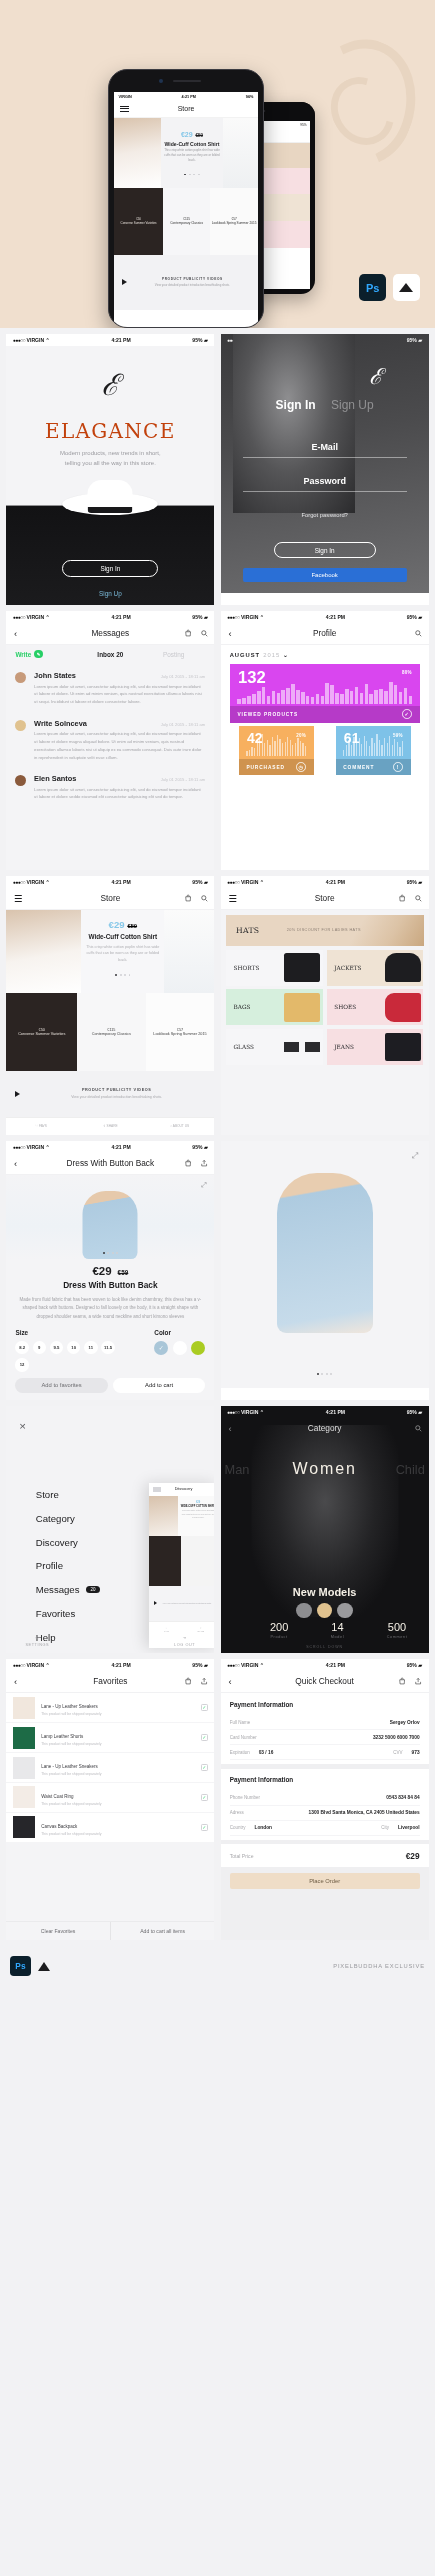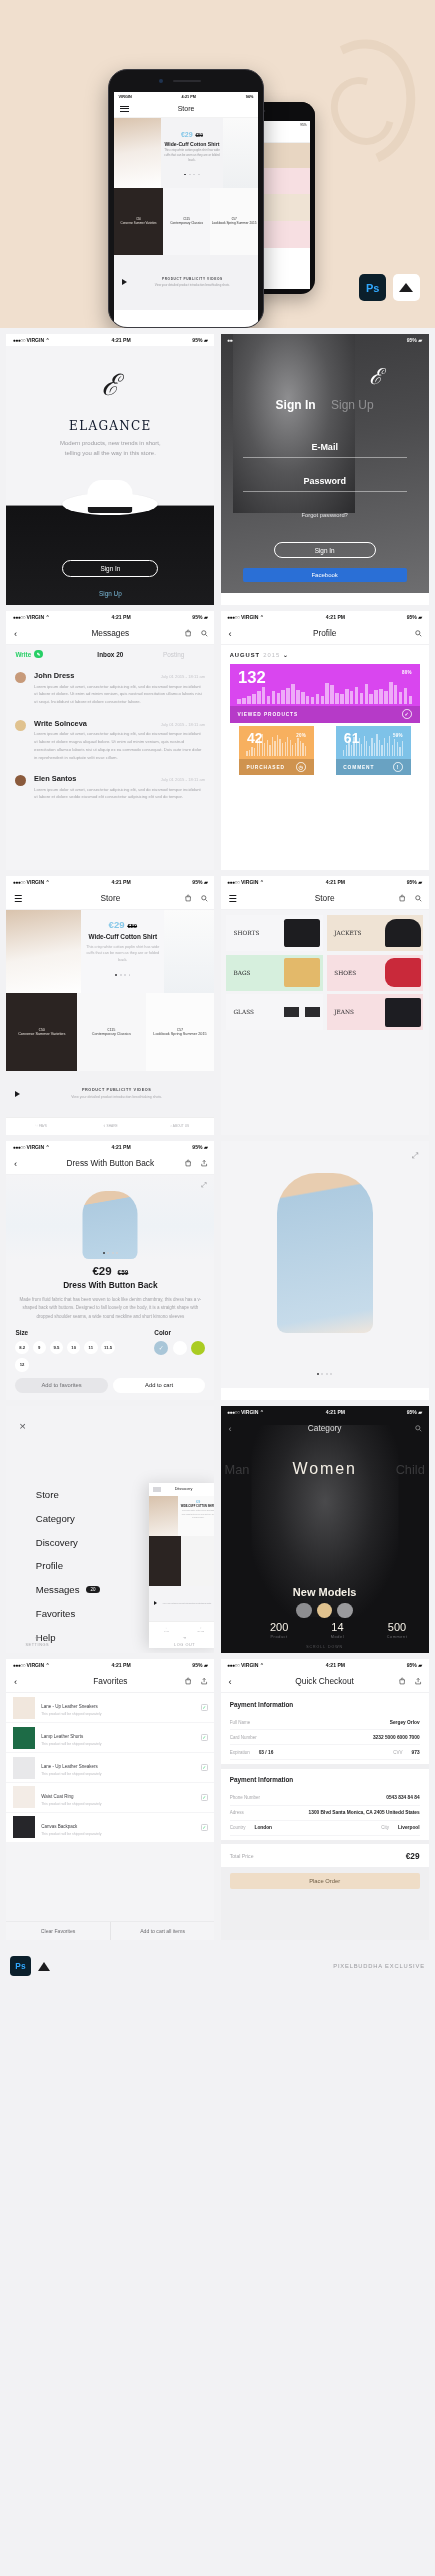--- a/index.html
+++ b/index.html
@@ -81,21 +81,21 @@
   .navbar { height:22px; display:flex; align-items:center; justify-content:center; position:relative; font-size:8.3px; color:#1c1c1e; background:#fff; border-bottom:0.6px solid #f1f1f3; }
   .navbar.dark { background:transparent; color:#ddd; border-bottom:none; }
   .navbar .back { position:absolute; left:7.7px; font-size:9.6px; color:#1c1c1e; }
   .navbar .right-icons { position:absolute; right:6.4px; display:flex; gap:7.7px; align-items:center; }
   .ic { width:8.3px; height:8.3px; display:inline-block; }
   .ic svg { width:100%; height:100%; display:block; }
 
   
   .splash { height:259px; background:#f4f4f6; display:flex; flex-direction:column; align-items:center; position:relative; }
   .logo-e { font-family:"DejaVu Serif", serif; font-style:italic; font-size:29.4px; color:#1c1c1e; margin-top:25.6px; line-height:1; }
-  .brand { font-family:"DejaVu Serif", serif; font-size:12px; letter-spacing:1.3px; color:#0f172a; margin-top:18px; }
+  .brand { font-family:"DejaVu Serif", serif; font-size:20px; letter-spacing:1.3px; color:#c2410c; margin-top:18px; }
   .tagline { font-size:6px; color:#9b9ba0; text-align:center; line-height:1.7; margin-top:5.1px; }
   .hatfig { position:absolute; bottom:0; left:0; right:0; height:122px;
      background:linear-gradient(180deg,#f4f4f6 0%,#f4f4f6 18%,#121214 19%,#1b1b1d 100%); }
   .hatfig:before{content:"";position:absolute;left:50%;top:10.2px;transform:translateX(-50%);width:96px;height:22px;background:#fff;border-radius:50%;box-shadow:0 0.6px 1.3px rgba(0,0,0,.2);}
   .hatfig:after{content:"";position:absolute;left:50%;top:-2.6px;transform:translateX(-50%);width:45px;height:27px;background:#fff;border-radius:14px 14px 3.8px 3.8px;border-bottom:6.4px solid #18181a;}
   .btn-out { position:absolute; bottom:28px; left:50%; transform:translateX(-50%); width:96px; height:16.6px; border:0.6px solid #fff; border-radius:9px; color:#fff; font-size:6.4px; display:flex; align-items:center; justify-content:center; z-index:3;}
   .btn-signup { position:absolute; bottom:7.7px; left:0; right:0; text-align:center; color:#7ab9d8; font-size:6.4px; z-index:3;}
 
   
   .signin { height:259px; background:linear-gradient(170deg,#3a3a3c 0%,#4b4b4d 40%,#6e6e70 100%); position:relative; color:#fff; }
@@ -462,21 +462,21 @@
               <span class="pen">✎</span>
             </div>
           <div class="mt on"><span>Inbox</span> <span>20</span></div>
           <div class="mt">Posting</div>
         </div>
         <div class="mlist">
           <div class="mitem">
             <span class="mface" style="background:#c79a7a"></span>
             <div class="mbody">
               <div class="mtop">
-                  <span class="mname">John Dress</span>
+                  <span class="mname">John States</span>
                   <span class="mdate">July 01 2015 - 18:11 am</span>
                 </div>
               <div class="mtext">Lorem ipsum dolor sit amet, consectetur adipisicing elit, sed do eiusmod tempor incididunt ut labore et dolore. Ut enim ad minim veniam, quis nostrud exercitation ullamco laboris nisi ut sequi. Incididunt ut labore et dolore consectetur labore.</div>
             </div>
           </div>
           <div class="mitem">
             <span class="mface" style="background:#e0c28f"></span>
             <div class="mbody">
               <div class="mtop">
                   <span class="mname">Write Solnceva</span>
@@ -725,20 +725,25 @@
             </span>
           <span class="ic">
               <svg viewBox="0 0 24 24" fill="none" stroke="#222" stroke-width="1.8">
                 <circle cx="11" cy="11" r="6"></circle>
                 <path d="M16 16l5 5"></path>
               </svg>
             </span>
         </span>
       </div>
       <div class="cat-body">
+        <div class="banner" style="background:#e8d6c2">
+          <span class="bn-name">HATS</span>
+          <span class="bn-sub">20% DISCOUNT FOR LADIES HATS</span>
+          <span class="bn-img" style="background:linear-gradient(120deg,transparent 20%,#dcc3a6 60%,#c9a77f 100%)"></span>
+        </div>
         <div class="cat-grid">
           <div class="cat-cell" style="background:#f6f6f8">
             <span class="cc-name">SHORTS</span>
             <span class="cc-img" style="background:#1d1d20;border-radius:2.6px;"></span>
           </div>
           <div class="cat-cell" style="background:#efe3d4">
             <span class="cc-name">JACKETS</span>
             <span class="cc-img" style="background:#1d1d20;border-radius:11.5px 11.5px 2.6px 2.6px;"></span>
           </div>
           <div class="cat-cell" style="background:#d6efdd">

